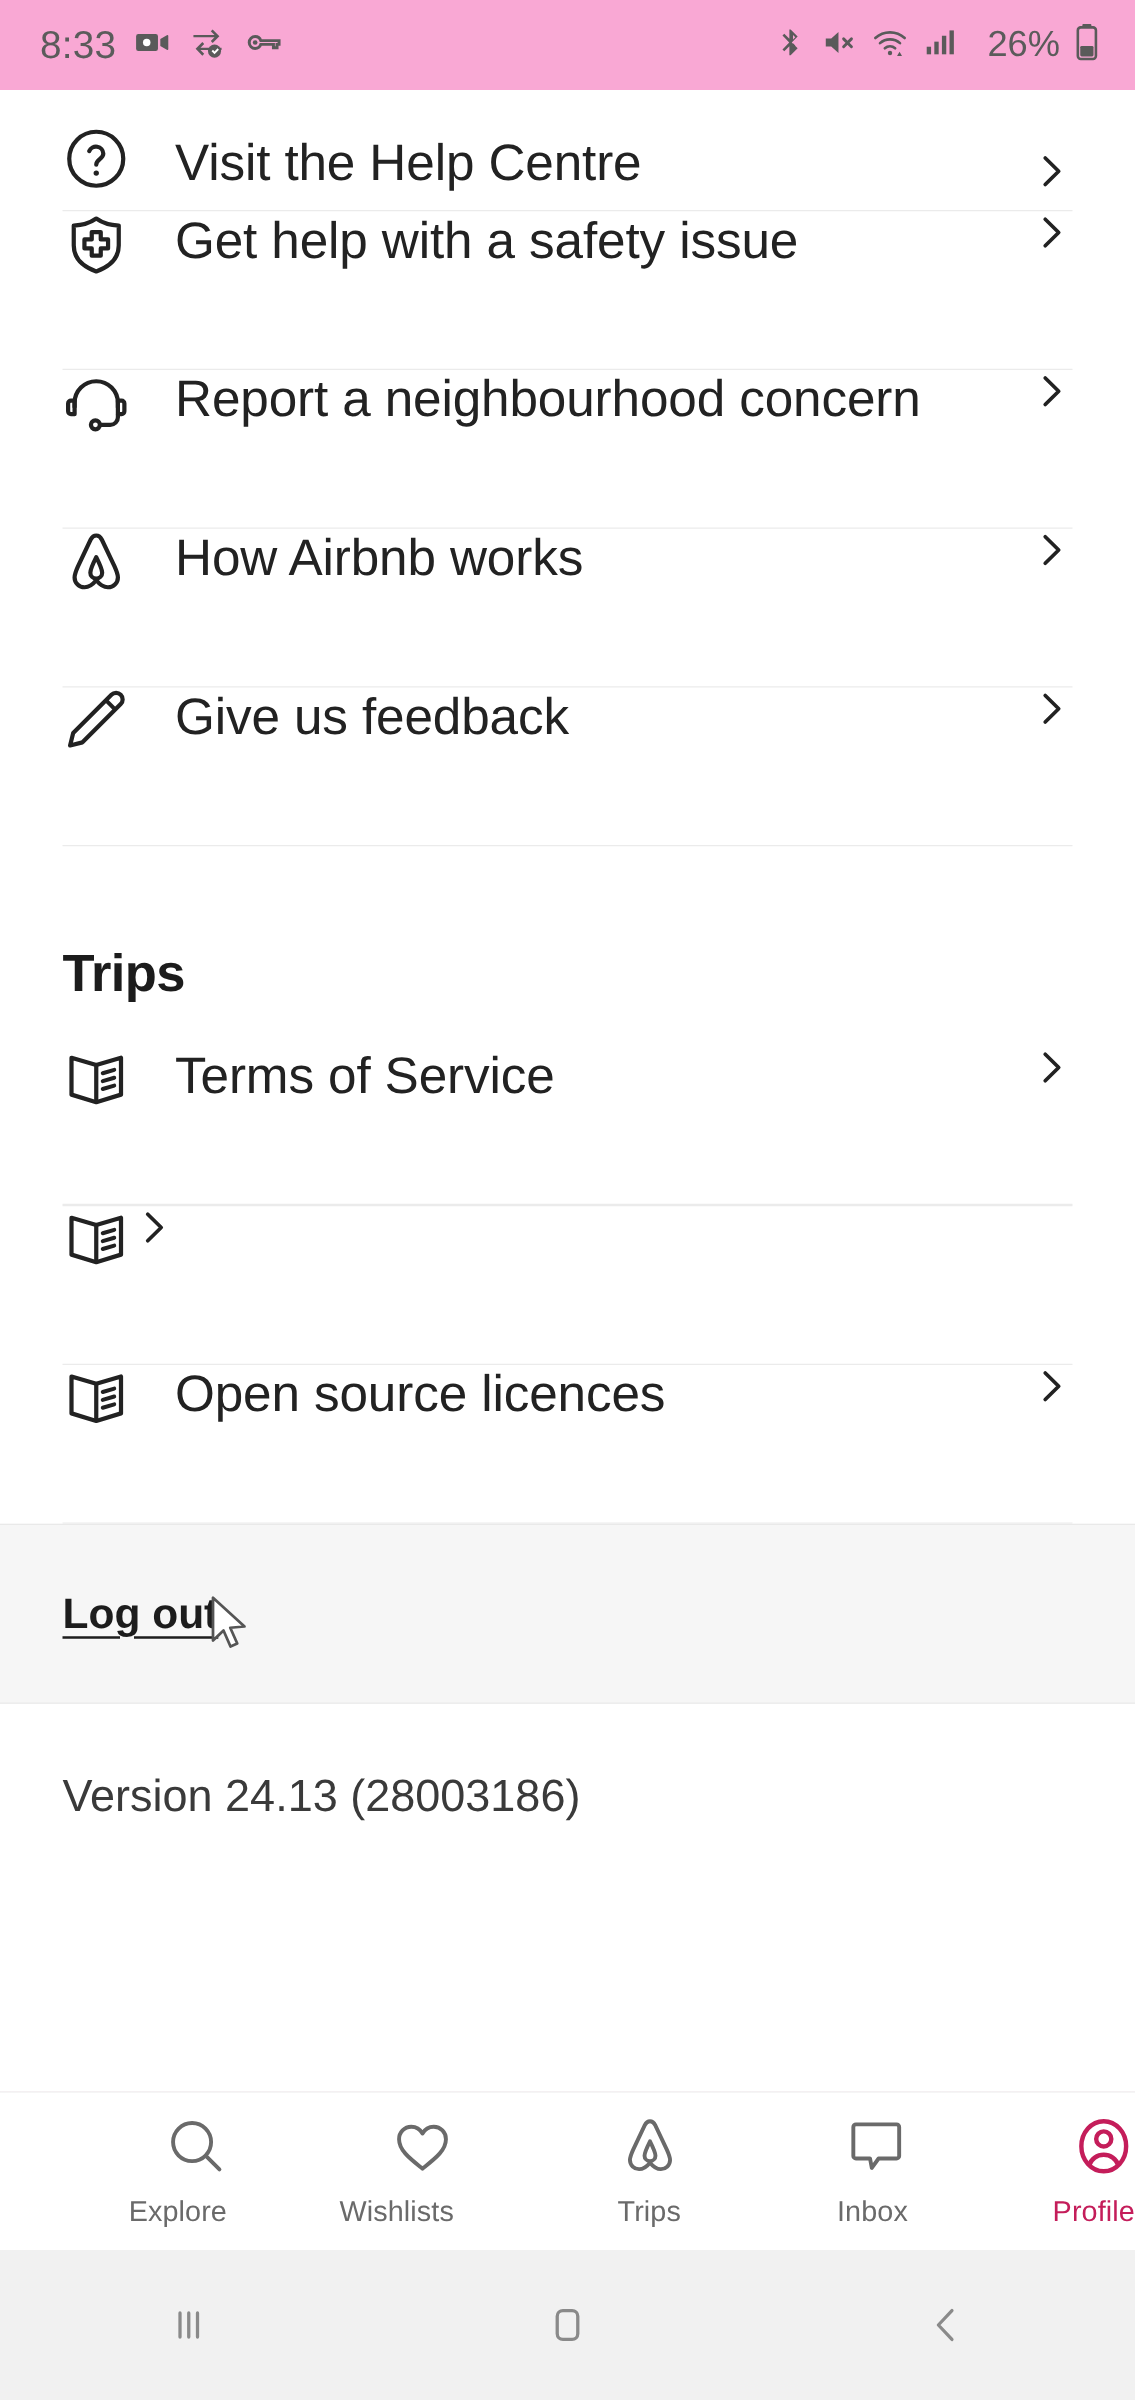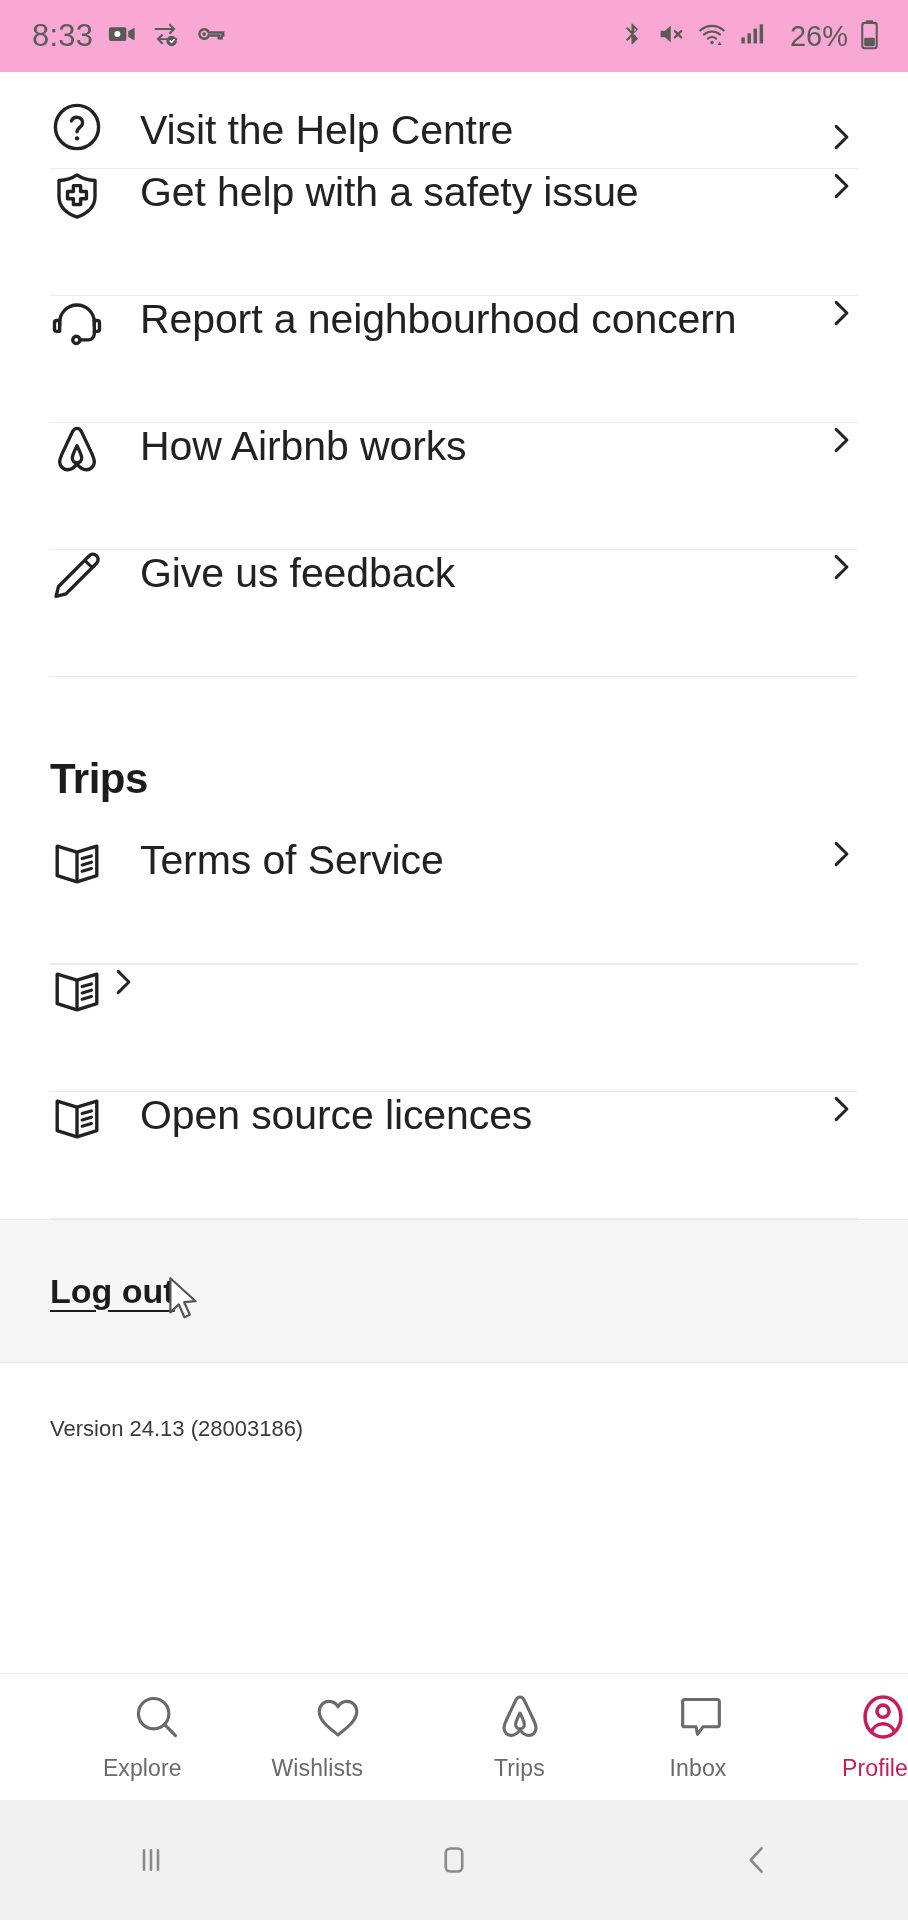--- a/index.html
+++ b/index.html
@@ -113,21 +113,21 @@
     position: absolute;
     left: 168px;
     top: 56px;
     width: 34px;
     height: 48px;
   }
 
   
   .version {
     padding: 53px 50px 0 50px;
-    font-size: 22px;
+    font-size: 36px;
     color: #3a3a3a;
   }
 
   
   .tabbar {
     flex: 0 0 127px;
     height: 127px;
     border-top: 1px solid #ebebeb;
     display: flex;
     align-items: center;

